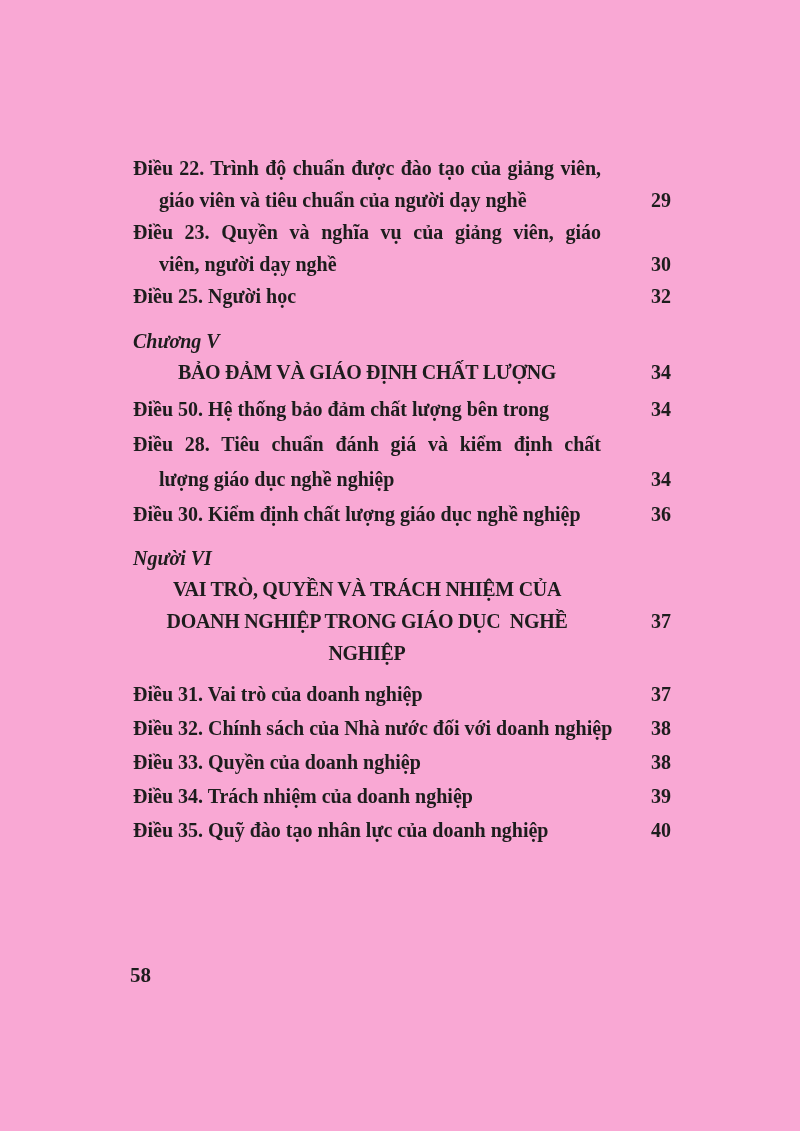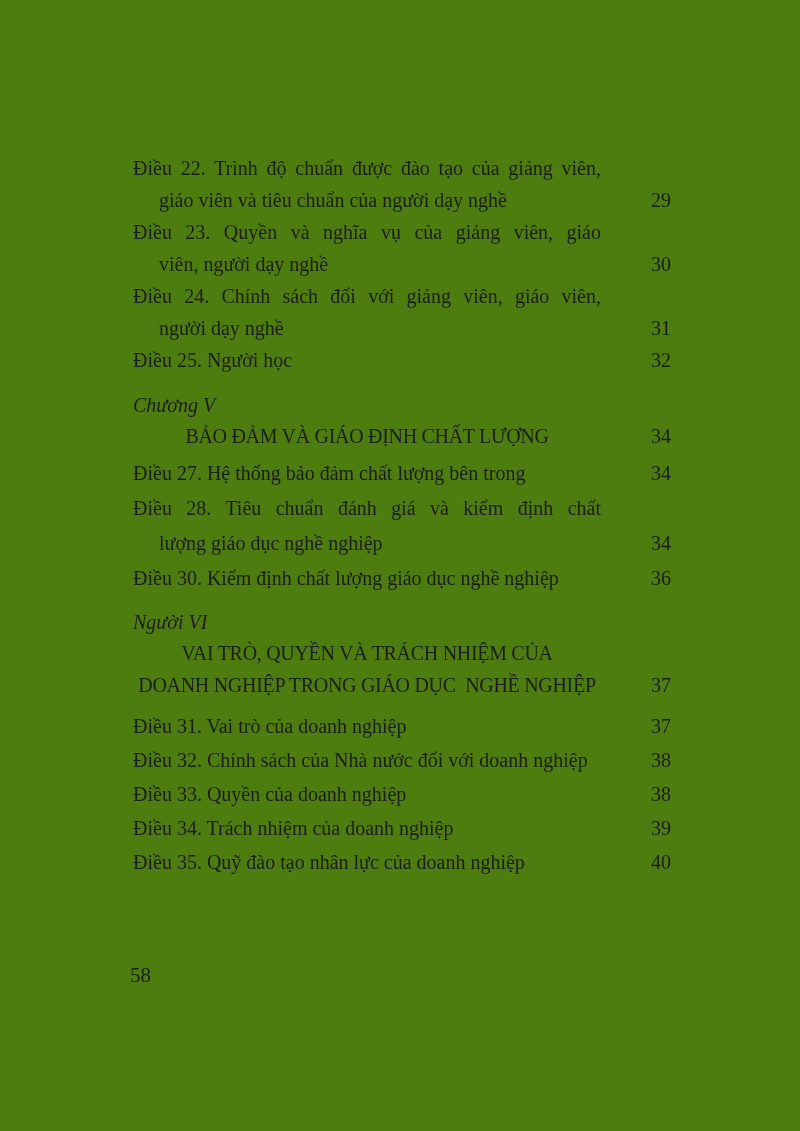--- a/index.html
+++ b/index.html
@@ -7,23 +7,24 @@
     padding: 0;
     width: 800px;
     height: 1131px;
     overflow: hidden;
     background: #ffffff;
   }
   .page {
     position: relative;
     width: 800px;
     height: 1131px;
-    background: #4d7c0f;
+    background: #f9a8d4;
     color: #1d1d1d;
     font-family: "Liberation Serif", "DejaVu Serif", serif;
+    font-weight: bold;
     -webkit-font-smoothing: antialiased;
   }
   .toc {
     position: absolute;
     left: 133px;
     top: 152px;
     width: 538px;
   }
   .line {
     position: relative;
@@ -101,48 +102,39 @@
       <div class="entry">
         <div class="line fill">
           <span class="txt">Điều 23. Quyền và nghĩa vụ của giảng viên, giáo</span>
         </div>
         <div class="line cont">
           <span class="txt">viên, người dạy nghề</span>
           <span class="pg">30</span>
         </div>
       </div>
       <div class="entry">
-        <div class="line fill">
-          <span class="txt">Điều 24. Chính sách đối với giảng viên, giáo viên,</span>
-        </div>
-        <div class="line cont">
-          <span class="txt">người dạy nghề</span>
-          <span class="pg">31</span>
-        </div>
-      </div>
-      <div class="entry">
         <div class="line">
           <span class="txt">Điều 25. Người học</span>
           <span class="pg">32</span>
         </div>
       </div>
     </section>
 
     <header class="chapter chapter-v">
       <div class="chapter-label">Chương V</div>
       <div class="title-line">
         <span class="chapter-title">BẢO ĐẢM VÀ GIÁO ĐỊNH CHẤT LƯỢNG</span>
         <span class="pg">34</span>
       </div>
     </header>
 
     <section class="sec sec-v entries-v">
       <div class="entry">
         <div class="line">
-          <span class="txt">Điều 27. Hệ thống bảo đảm chất lượng bên trong</span>
+          <span class="txt">Điều 50. Hệ thống bảo đảm chất lượng bên trong</span>
           <span class="pg">34</span>
         </div>
       </div>
       <div class="entry">
         <div class="line fill">
           <span class="txt">Điều 28. Tiêu chuẩn đánh giá và kiểm định chất</span>
         </div>
         <div class="line cont">
           <span class="txt">lượng giáo dục nghề nghiệp</span>
           <span class="pg">34</span>

